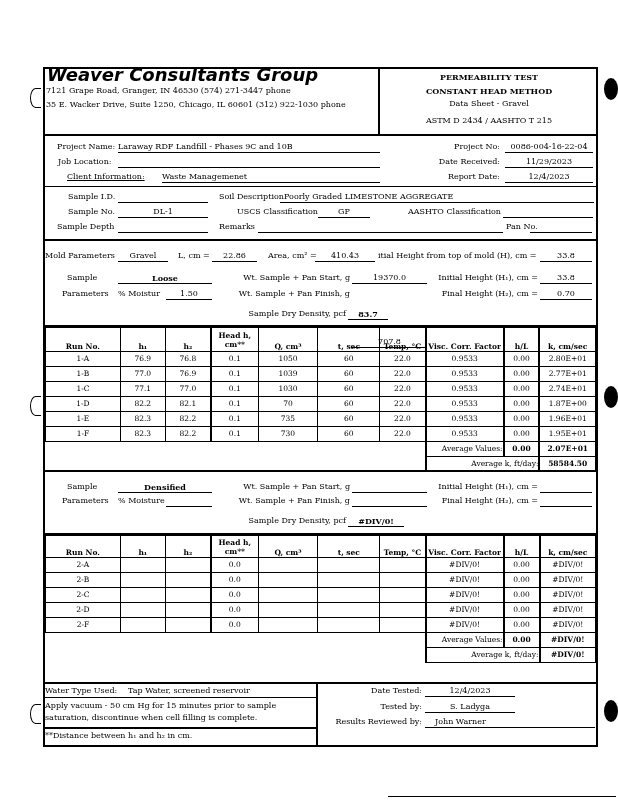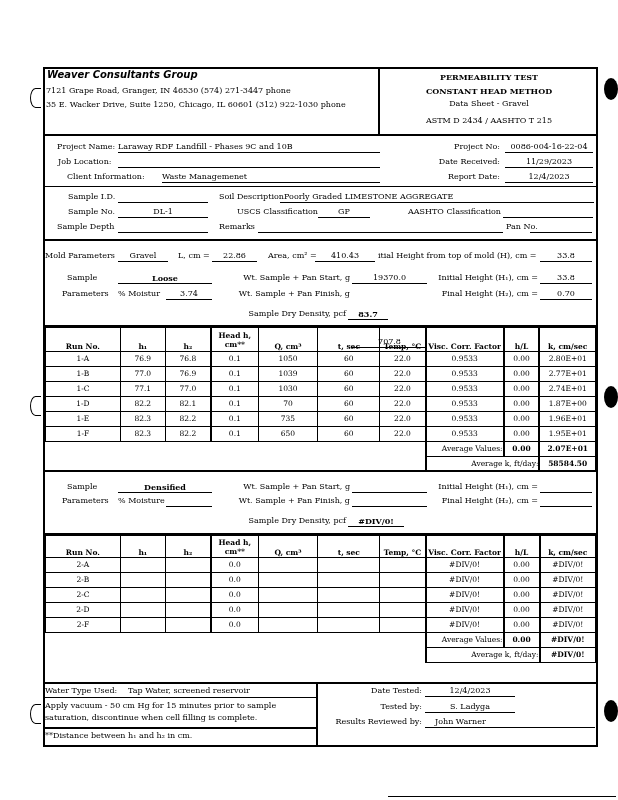--- a/index.html
+++ b/index.html
@@ -11,21 +11,21 @@
   .hole-l { position: absolute; width: 10px; height: 18px; border: 1px solid #000; border-right: none; border-radius: 50% 0 0 50%; }
   .hline { position: absolute; height: 0; border-top: 2px solid #000; }
   .hline.thin { border-top: 1px solid #000; }
   .vline { position: absolute; width: 0; border-left: 2px solid #000; }
   .t { position: absolute; white-space: nowrap; line-height: 10px; font-size: 8px; }
   .b { font-weight: bold; }
   .r { text-align: right; }
   .c { text-align: center; }
   .ul { position: absolute; border-bottom: 1px solid #000; text-align: center; white-space: nowrap;
         line-height: 10px; font-size: 8px; height: 10px; }
-  .title-co { font-family: "DejaVu Sans", sans-serif; font-style: italic; font-weight: bold; font-size: 10px; text-align: right; }
+  .title-co { font-family: "DejaVu Sans", sans-serif; font-style: italic; font-weight: bold; font-size: 18px; text-align: right; }
   .tbl { position: absolute; border-collapse: collapse; font-size: 7.5px; }
   .tbl td { border: 1px solid #000; text-align: center; height: 14px; padding: 0; line-height: 10px; }
   .tbl th { border: 1px solid #000; font-weight: bold; text-align: center; padding: 0; line-height: 9px; }
   .tbl .thickl { border-left: 2px solid #000; }
   .tbl td.noborder { border: none; }
 </style>
 </head>
 <body>
 
 <div class="hole" style="left:604px; top:78px;"></div>
@@ -47,21 +47,21 @@
   <div class="t c" style="left:380px; top:99px; width:218px;">Data Sheet - Gravel</div>
   <div class="t c" style="left:380px; top:116px; width:218px;">ASTM D 2434 / AASHTO T 215</div>
   <div class="hline" style="left:43px; top:134px; width:555px;"></div>
 </div>
 
 <div>
   <div class="t" style="left:57px; top:142px;">Project Name:</div>
   <div class="ul" style="left:118px; top:142px; width:262px; text-align:left;">Laraway RDF Landfill - Phases 9C and 10B</div>
   <div class="t" style="left:58px; top:157px;">Job Location:</div>
   <div class="ul" style="left:118px; top:157px; width:262px;"></div>
-  <div class="t" style="left:67px; top:172px;">Client Information:</div>
+  <div class="t" style="left:67px; top:172px;text-decoration:underline;">Client Information:</div>
   <div class="ul" style="left:162px; top:172px; width:218px; text-align:left;">Waste Managemenet</div>
 
   <div class="t r" style="left:400px; top:142px; width:100px;">Project No:</div>
   <div class="ul" style="left:505px; top:142px; width:88px;">0086-004-16-22-04</div>
   <div class="t r" style="left:400px; top:157px; width:100px;">Date Received:</div>
   <div class="ul" style="left:505px; top:157px; width:88px;">11/29/2023</div>
   <div class="t r" style="left:400px; top:172px; width:100px;">Report Date:</div>
   <div class="ul" style="left:505px; top:172px; width:88px;">12/4/2023</div>
   <div class="hline thin" style="left:43px; top:186px; width:555px;"></div>
 </div>
@@ -96,21 +96,21 @@
   <div class="ul" style="left:315px; top:251px; width:60px;">410.43</div>
   <div class="t" style="left:378px; top:251px;">itial Height from top of mold (H), cm =</div>
   <div class="ul" style="left:540px; top:251px; width:52px;">33.8</div>
 </div>
 
 <div>
   <div class="t" style="left:67px; top:273px;">Sample</div>
   <div class="t" style="left:62px; top:289px;">Parameters</div>
   <div class="ul b" style="left:118px; top:273px; width:94px;">Loose</div>
   <div class="t" style="left:118px; top:289px;">% Moistur</div>
-  <div class="ul" style="left:166px; top:289px; width:46px;">3.74</div>
+  <div class="ul" style="left:166px; top:289px; width:46px;">1.50</div>
   <div class="t r" style="left:220px; top:273px; width:130px;">Wt. Sample + Pan Start, g</div>
   <div class="ul" style="left:352px; top:273px; width:75px;">19370.0</div>
   <div class="t r" style="left:220px; top:289px; width:130px;">Wt. Sample + Pan Finish, g</div>
   <div class="ul" style="left:352px; top:289px; width:75px;margin-top:48px;">707.8</div>
   <div class="t r" style="left:220px; top:309px; width:126px;">Sample Dry Density, pcf</div>
   <div class="ul b" style="left:348px; top:309px; width:40px;">83.7</div>
   <div class="t r" style="left:420px; top:273px; width:118px;">Initial Height (H₁), cm =</div>
   <div class="ul" style="left:540px; top:273px; width:52px;">33.8</div>
   <div class="t r" style="left:420px; top:289px; width:118px;">Final Height (H₂), cm =</div>
   <div class="ul" style="left:540px; top:289px; width:52px;">0.70</div>
@@ -201,21 +201,21 @@
     <td>22.0</td>
     <td class="thickl">0.9533</td>
     <td class="thickl">0.00</td>
     <td class="thickl">1.96E+01</td>
   </tr>
   <tr>
     <td>1-F</td>
     <td>82.3</td>
     <td>82.2</td>
     <td class="thickl">0.1</td>
-    <td>650</td>
+    <td>730</td>
     <td>60</td>
     <td>22.0</td>
     <td class="thickl">0.9533</td>
     <td class="thickl">0.00</td>
     <td class="thickl">1.95E+01</td>
   </tr>
   <tr>
     <td colspan="7" class="noborder" style="border-left:none;"></td>
     <td class="thickl" style="text-align:right;">Average Values:</td>
     <td class="thickl b" style="font-weight:bold;">0.00</td>

